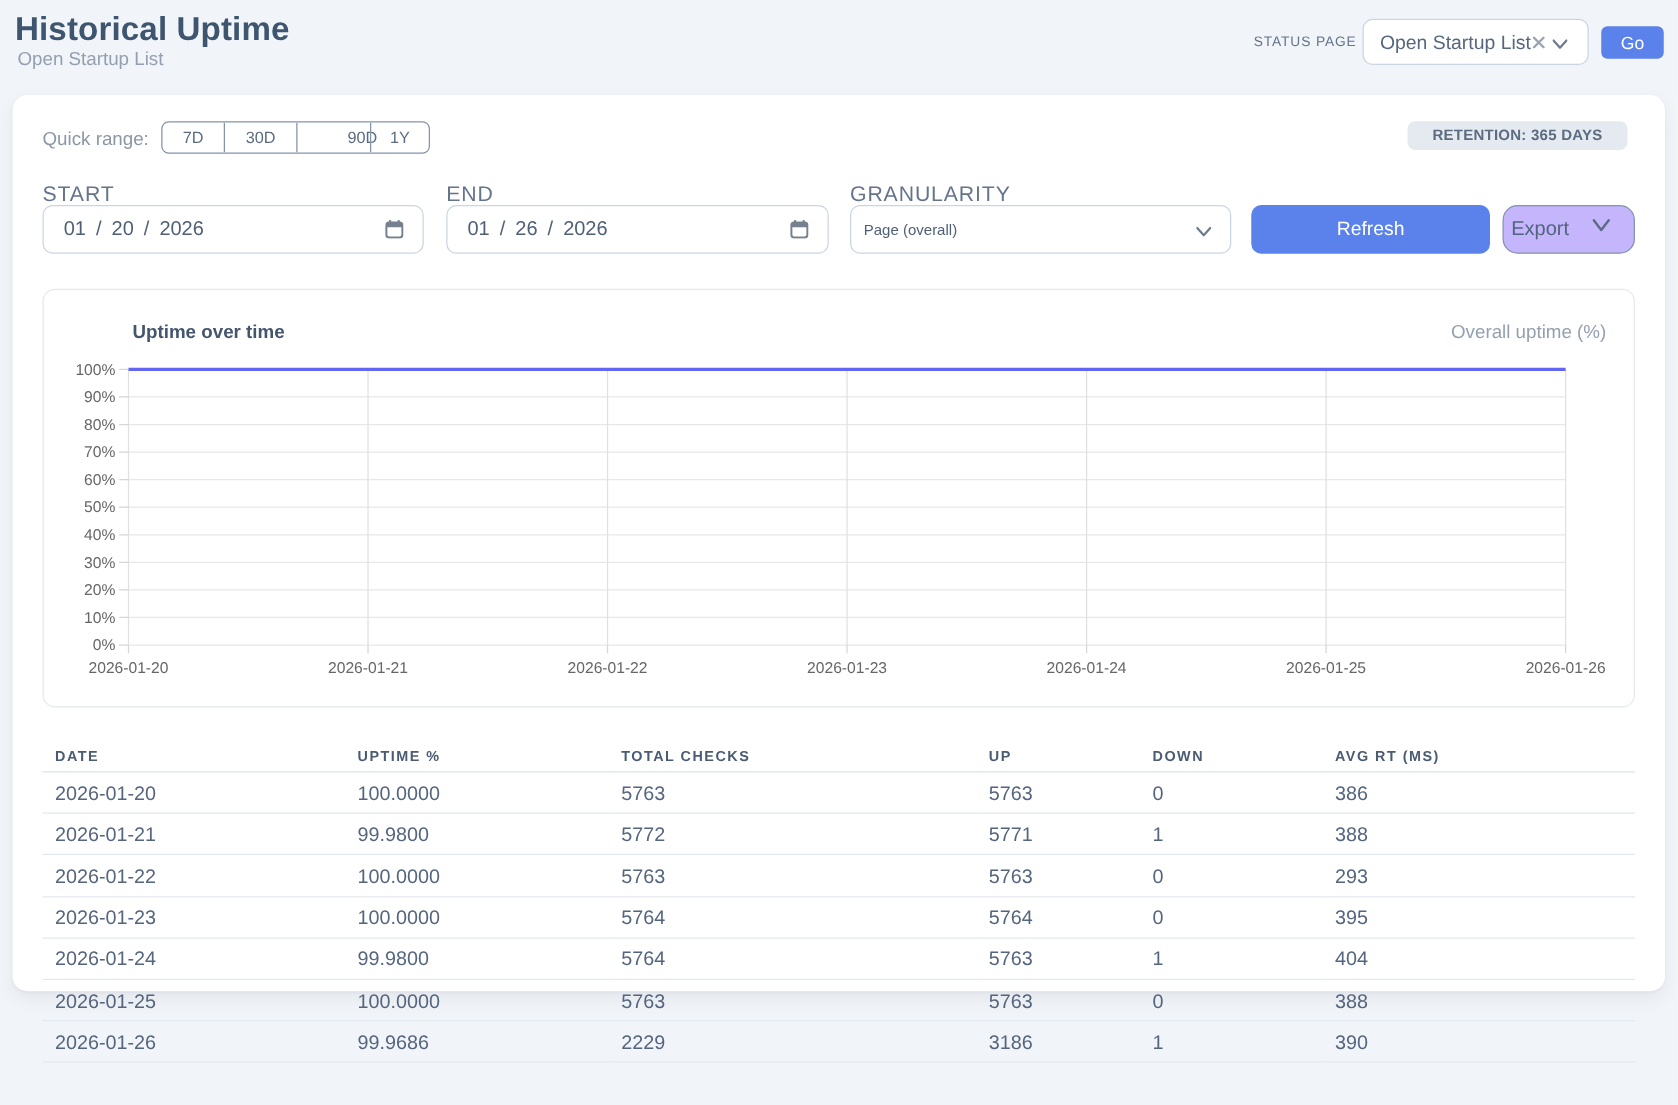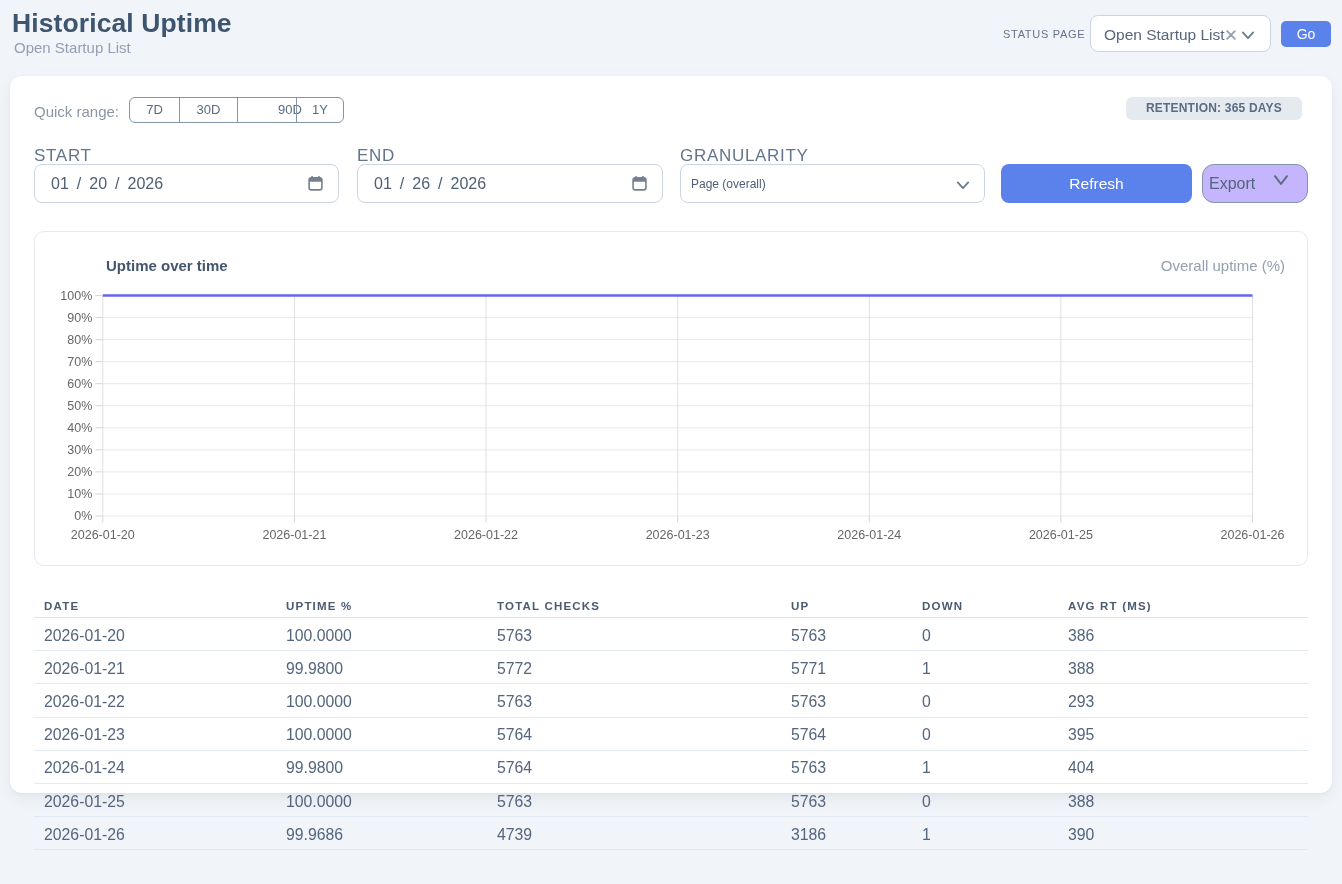--- a/index.html
+++ b/index.html
@@ -181,20 +181,20 @@
           <td>2026-01-25</td>
           <td>100.0000</td>
           <td>5763</td>
           <td>5763</td>
           <td>0</td>
           <td>388</td>
         </tr>
       <tr>
           <td>2026-01-26</td>
           <td>99.9686</td>
-          <td>4739</td>
+          <td>2229</td>
           <td>3186</td>
           <td>1</td>
           <td>390</td>
         </tr>
     </tbody>
   </table>
 </div>
 
 </body></html>

